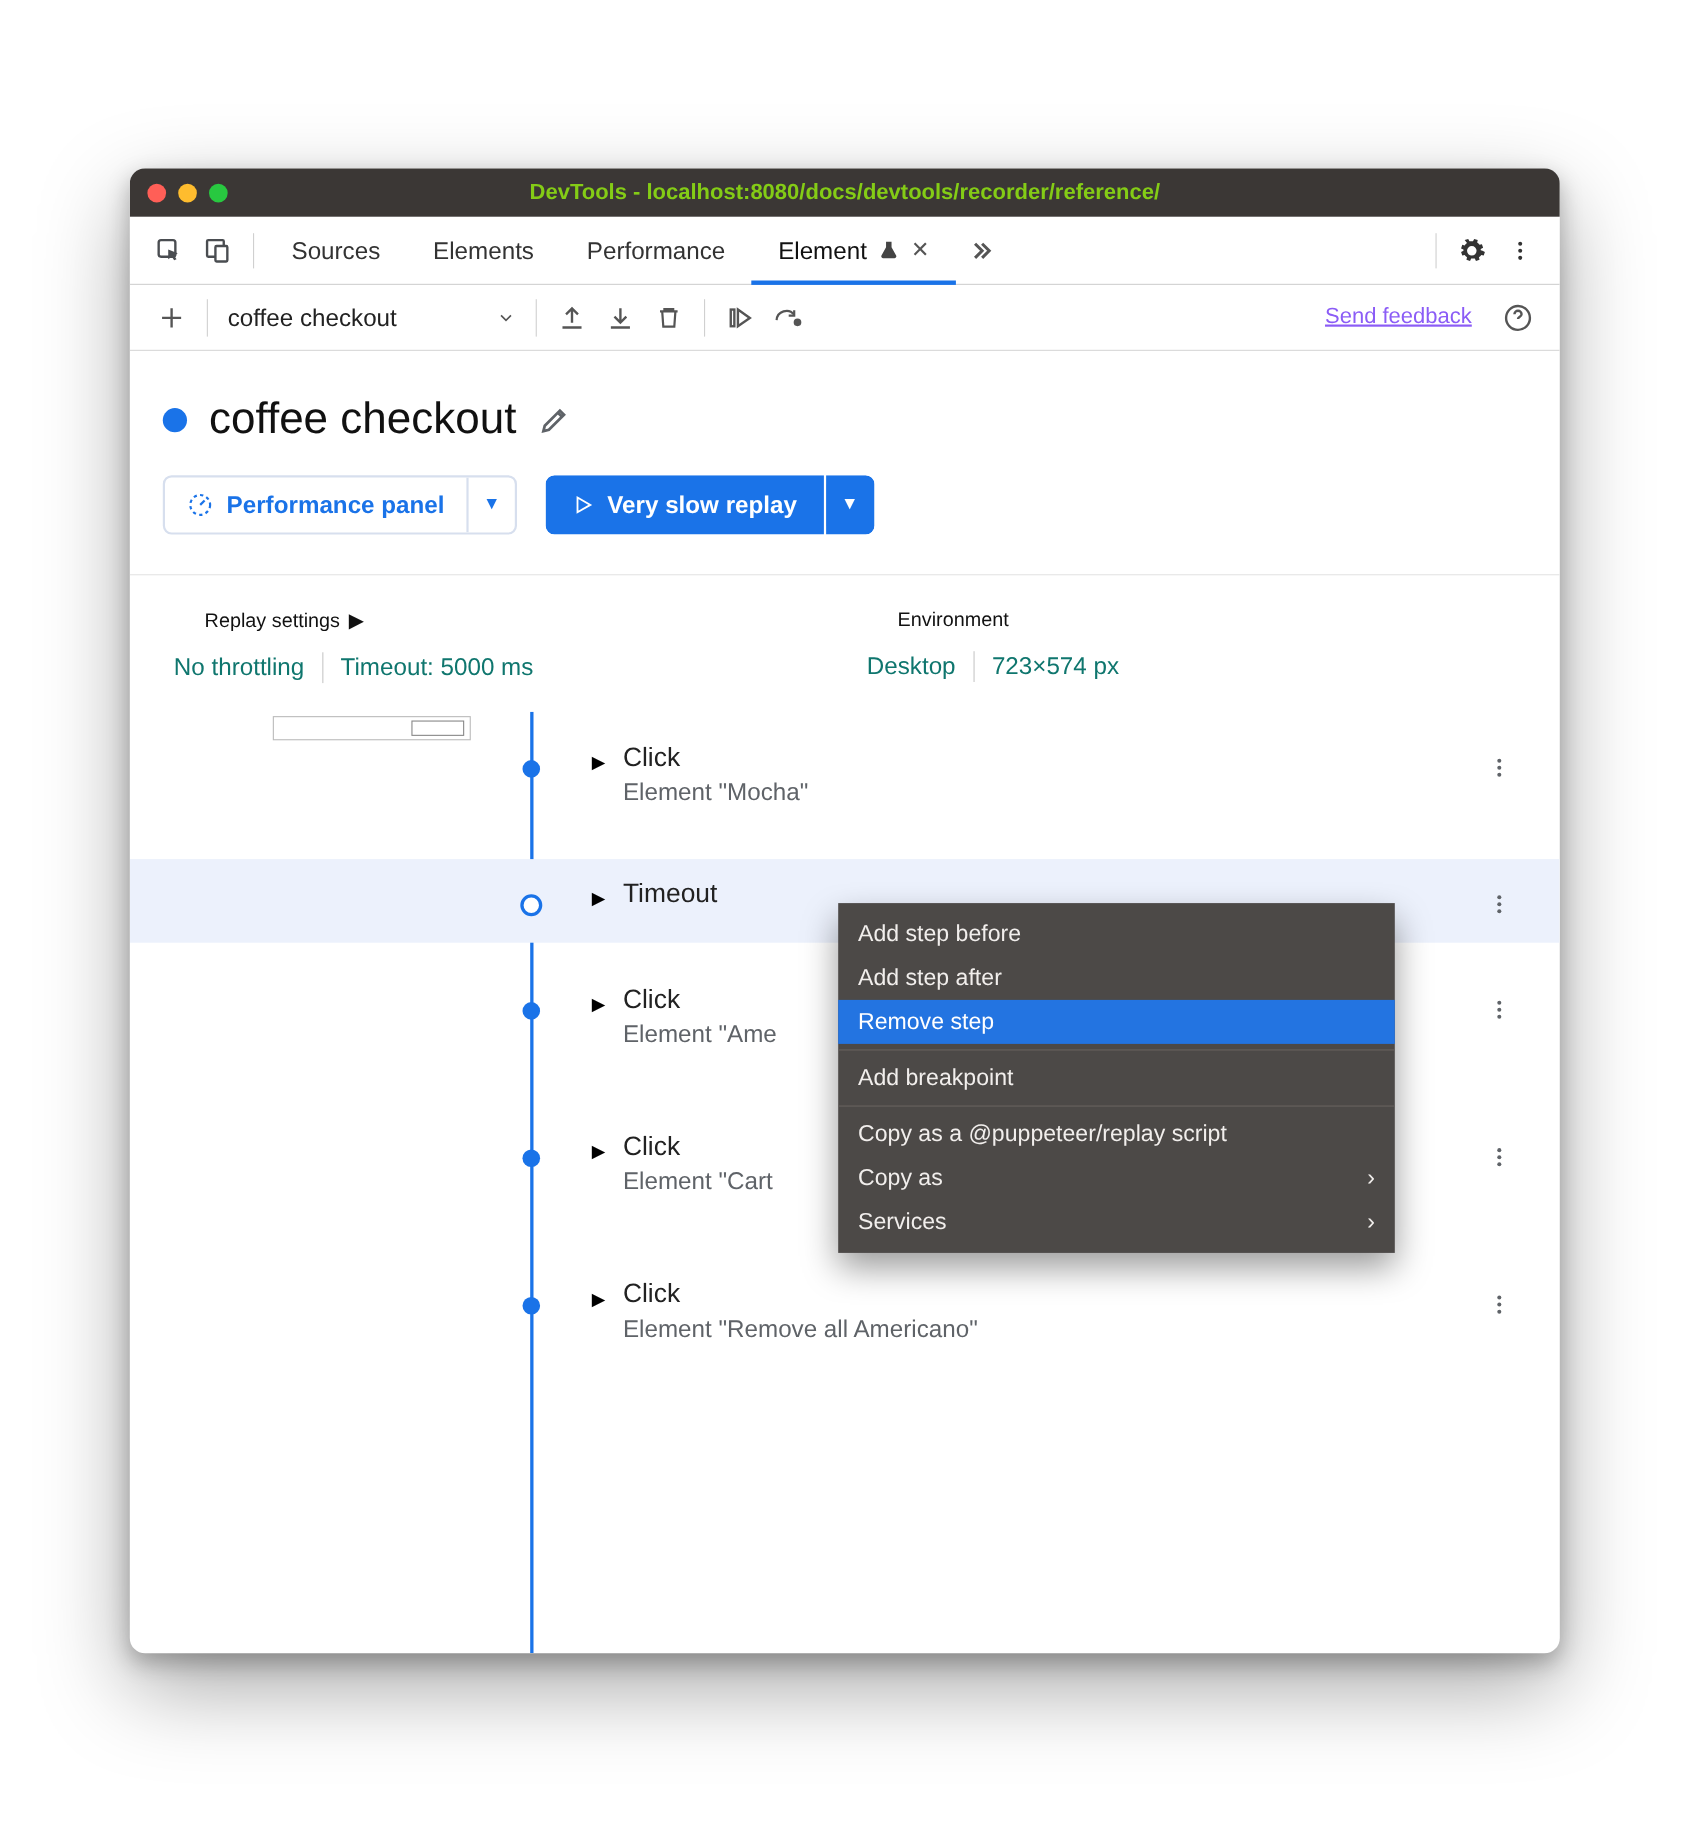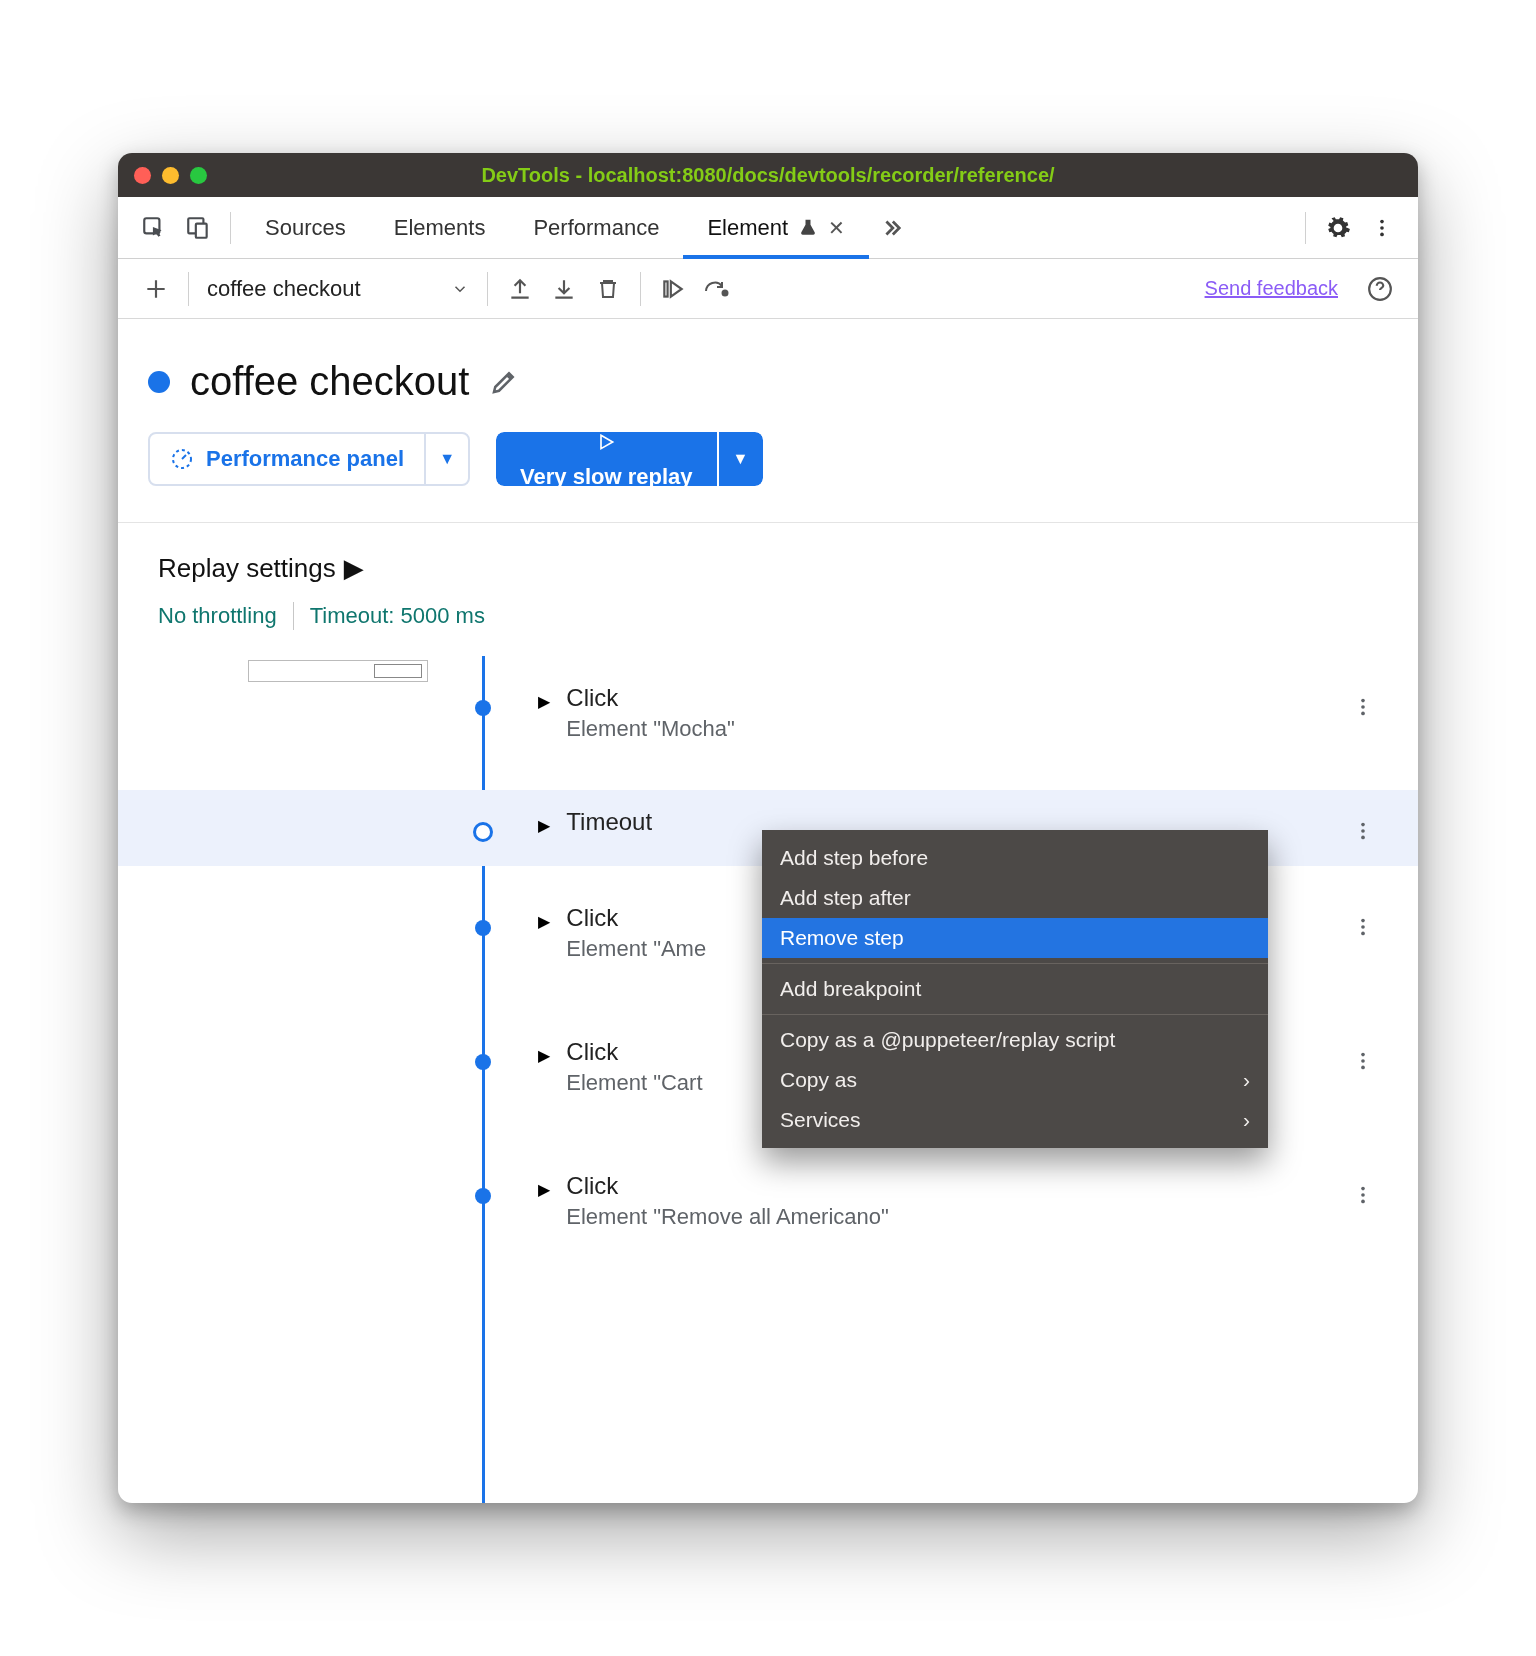--- a/index.html
+++ b/index.html
@@ -156,44 +156,44 @@
   .split-btn.solid .main {
     background: #1a73e8;
     color: #fff;
     padding: 0 24px;
     display: flex;
     align-items: center;
     gap: 12px;
     font-size: 22px;
     font-weight: 600;
     border-radius: 8px 0 0 8px;
-    flex-direction: column;
   }
   .split-btn.solid .arrow {
     width: 44px;
     background: #1a73e8;
     margin-left: 2px;
     border-radius: 0 8px 8px 0;
     display: flex; align-items: center; justify-content: center;
     color: #fff;
   }
   .settings-row {
     border-top: 1px solid #e4e4e4;
     margin-top: 36px;
     padding: 30px 40px 26px 40px;
     display: grid;
     grid-template-columns: 1fr 1fr;
     column-gap: 40px;
   }
   .settings-heading {
-    font-size: 26px;
+    font-size: 18px;
     color: #111;
     display: flex;
     align-items: center;
     gap: 8px;
+    margin-left: 28px;
   }
   .settings-values {
     margin-top: 18px;
     font-size: 22px;
     color: #0f766e;
     display: flex;
     align-items: center;
     gap: 16px;
   }
   .thin-div { width: 1px; height: 28px; background: #c7c7c7; }
@@ -467,20 +467,30 @@
       <div class="settings-heading">
         <span>Replay settings</span>
         <span>▶</span>
       </div>
       <div class="settings-values">
         <span>No throttling</span>
         <div class="thin-div"></div>
         <span>Timeout: 5000 ms</span>
       </div>
     </div>
+    <div>
+      <div class="settings-heading">
+        <span>Environment</span>
+      </div>
+      <div class="settings-values">
+        <span>Desktop</span>
+        <div class="thin-div"></div>
+        <span>723×574 px</span>
+      </div>
+    </div>
   </div>
 
   <div class="timeline">
     <div class="timeline-line"></div>
     <div class="thumb">
         <div class="thumb-inner"></div>
       </div>
 
     <div class="step" style="margin-top:10px;">
       <div class="dot"></div>

